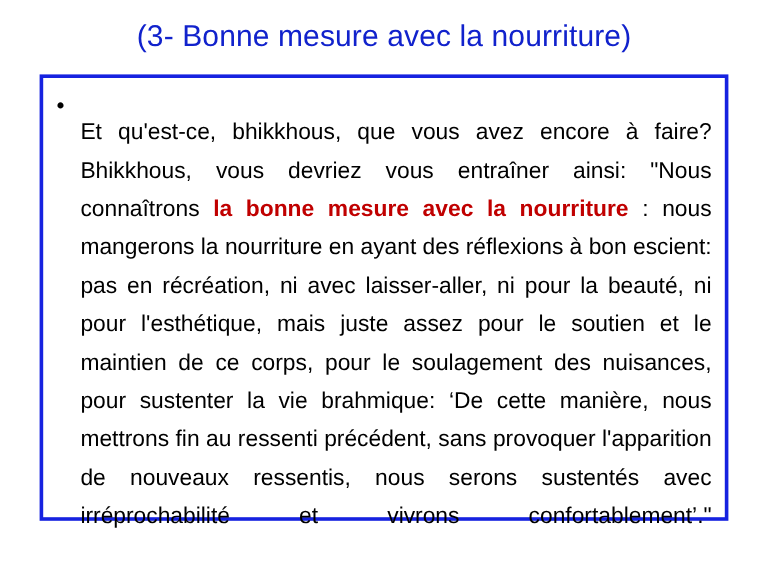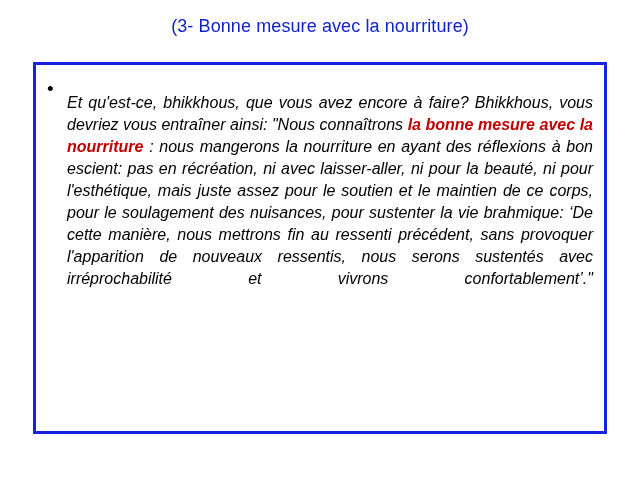--- a/index.html
+++ b/index.html
@@ -18,21 +18,21 @@
     width: 640px;
     height: 480px;
     box-sizing: border-box;
   }
   .slide-title {
     position: absolute;
     top: 16px;
     left: 0;
     width: 640px;
     text-align: center;
-    font-size: 18px;
+    font-size: 25px;
     color: #1122cc;
     font-weight: normal;
     letter-spacing: 0.1px;
   }
   .content-box {
     position: absolute;
     top: 62px;
     left: 33px;
     width: 574px;
     height: 372px;
@@ -48,27 +48,26 @@
   .bullet-dot {
     flex: 0 0 auto;
     width: 20px;
     font-size: 19px;
     line-height: 25.6px;
     color: #000000;
     text-align: left;
   }
   .para {
     flex: 1 1 auto;
-    font-size: 16px;
-    line-height: 22px;
+    font-size: 19px;
+    line-height: 32px;
     color: #000000;
     text-align: justify;
     text-justify: inter-word;
     hyphens: none;
-    font-style: italic;
   }
   .para .hl {
     color: #c00000;
     font-weight: bold;
   }
   
   .para::after {
     content: "";
     display: inline-block;
     width: 100%;

